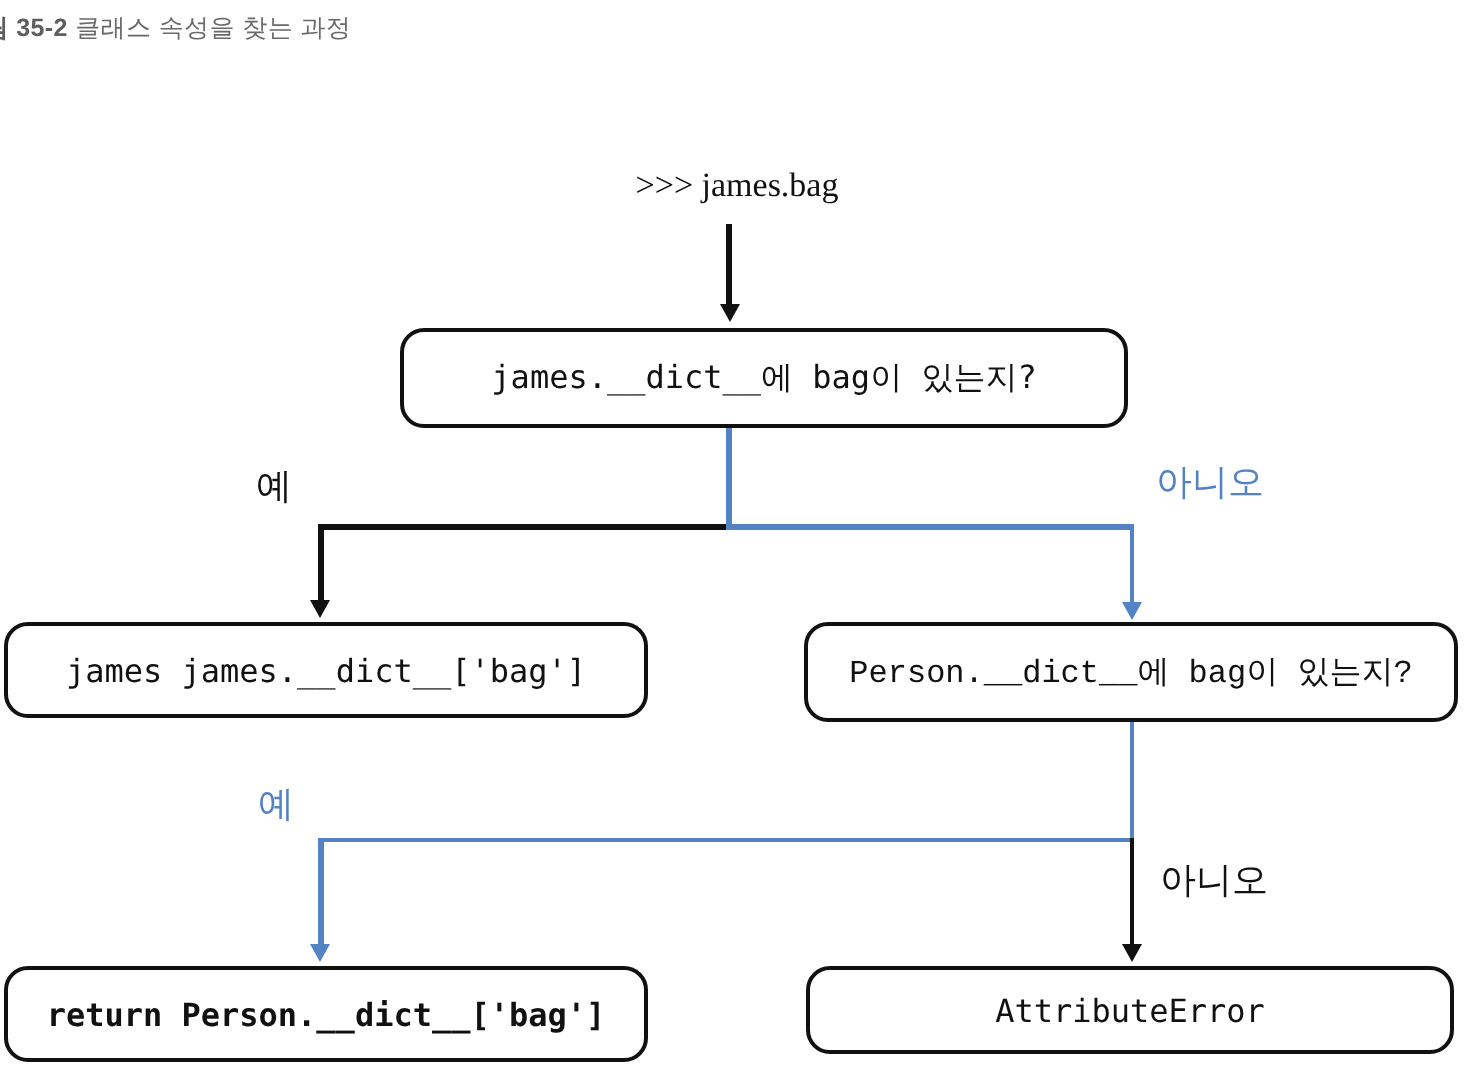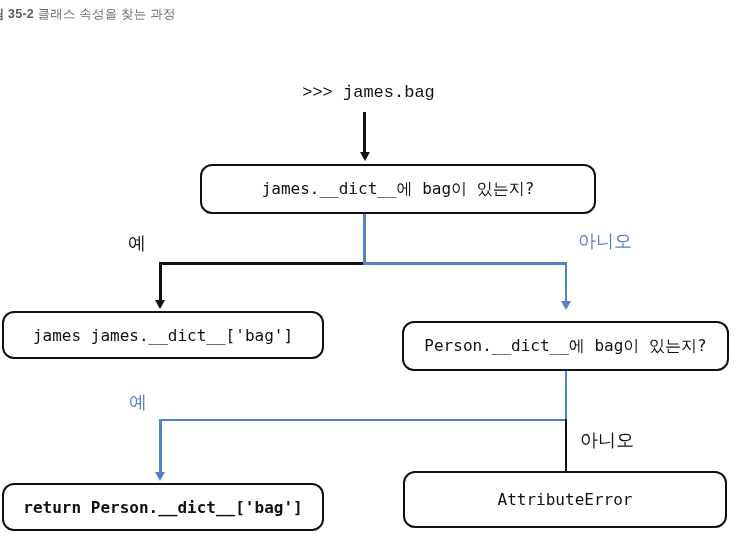--- a/index.html
+++ b/index.html
@@ -19,40 +19,40 @@
   .caption {
     position: absolute; left: -21px; top: 6px;
     font-size: 12.5px; color: var(--captiongray);
     white-space: nowrap; letter-spacing: 0.2px;
   }
   .caption .fig-label { font-weight: bold; color: #5e5e5e; }
 
   .prompt {
     position: absolute; left: 0; top: 83px; width: 737px;
     text-align: center;
-    font-family: Liberation Mono, monospace;
+    font-family: Liberation Serif, serif;
     font-size: 17px; color: var(--ink); white-space: pre;
   }
 
   .node {
     position: absolute;
     border: 2.5px solid var(--ink);
     border-radius: 12px;
     background: #ffffff;
     display: flex; align-items: center; justify-content: center;
     font-family: "DejaVu Sans Mono", "Liberation Mono", monospace;
     font-size: 16px; color: var(--ink);
     white-space: nowrap;
     z-index: 2;
   }
-  #box-decision-james  { left: 200px; top: 164px; width: 396px; height: 50px; text-align: center; }
+  #box-decision-james  { left: 200px; top: 164px; width: 364px; height: 50px; text-align: center; }
   #box-return-james    { left: 2px;   top: 311px; width: 322px; height: 48px; }
-  #box-decision-person { left: 402px; top: 321px; width: 327px; height: 50px; }
+  #box-decision-person { left: 402px; top: 311px; width: 327px; height: 50px; font-family: Liberation Mono, monospace; }
   #box-return-person   { left: 2px;   top: 483px; width: 322px; height: 48px; font-weight: bold; }
-  #box-attribute-error { left: 403px; top: 471px; width: 324px; height: 57px; text-align: right; }
+  #box-attribute-error { left: 403px; top: 483px; width: 324px; height: 44px; text-align: right; }
 
   .vline, .hline { position: absolute; background: var(--ink); z-index: 1; }
   .vline { width: 2.5px; }
   .hline { height: 2.5px; }
   .line-blue { background: var(--blue); }
 
   .ah {
     position: absolute; width: 0; height: 0; z-index: 1;
     border-left: 5px solid transparent;
     border-right: 5px solid transparent;

